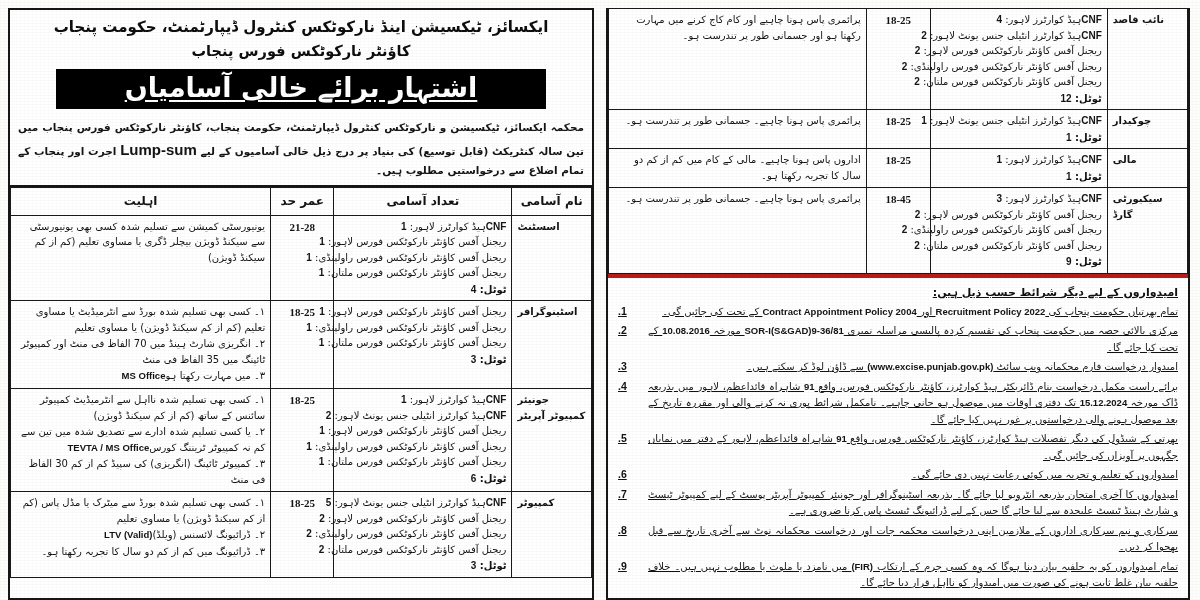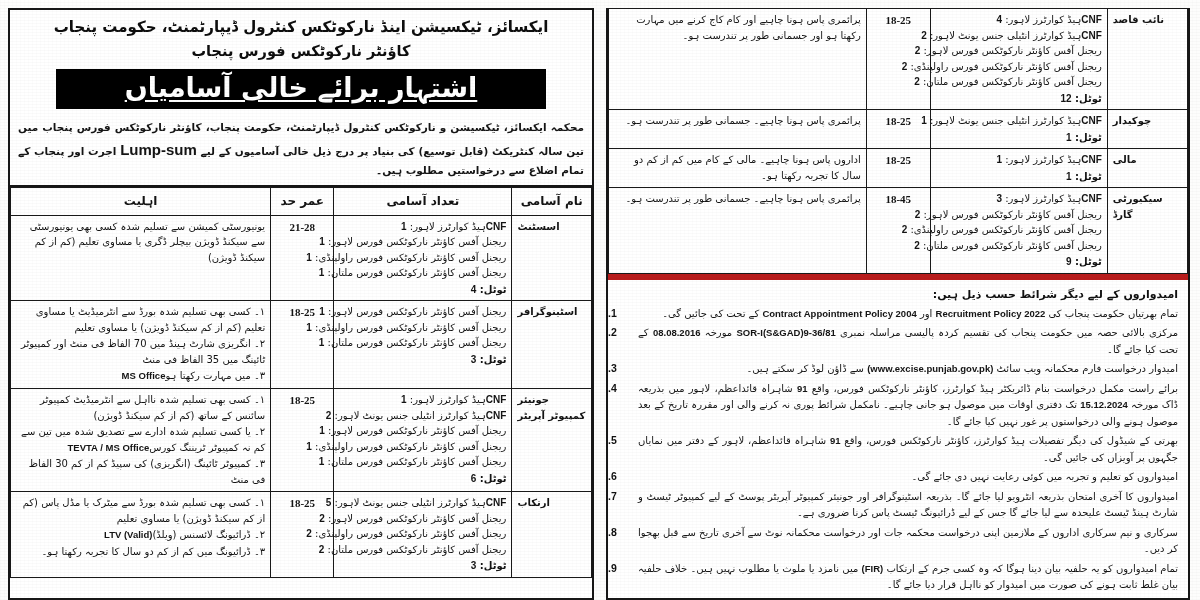--- a/index.html
+++ b/index.html
@@ -179,22 +179,23 @@
   .note-line .en {
     font-family: "Liberation Sans", sans-serif;
     font-weight: 700;
     direction: ltr;
     display: inline-block;
     font-size: 9.5px;
   }
   
   .notes-wrap {
     direction: rtl;
-    padding: 8px 10px 4px 0;
-    border-top: 6px solid #b91c1c;
+    padding: 8px 10px 4px 10px;
+    border-top: 4px solid #b91c1c;
+    text-decoration: underline;
   }
   .notes-title {
     text-align: right;
     font-size: 11px;
     font-weight: 700;
     margin-bottom: 5px;
     color: #101010;
   }
   .note-row {
     display: flex;
@@ -294,21 +295,21 @@
                 <div class="total-line"><span>ٹوٹل: </span><span class="num">6</span></div>
               </td>
               <td class="c-age"><span class="age-val">18-25</span></td>
               <td class="c-elig">
                 <span class="elig-item"><span>۱۔ </span><span>کسی بھی تسلیم شدہ نااہل سے انٹرمیڈیٹ کمپیوٹر سائنس کے ساتھ (کم از کم سیکنڈ ڈویژن)</span></span>
                 <span class="elig-item"><span>۲۔ </span><span>یا کسی تسلیم شدہ ادارے سے تصدیق شدہ میں تین سے کم نہ کمپیوٹر ٹریننگ کورس</span><span class="en"> TEVTA / MS Office </span></span>
                 <span class="elig-item"><span>۳۔ </span><span>کمپیوٹر ٹائپنگ (انگریزی) کی سپیڈ کم از کم 30 الفاظ فی منٹ</span></span>
               </td>
             </tr>
             <tr>
-              <td class="c-post">ارتکاب</td>
+              <td class="c-post">کمپیوٹر</td>
               <td class="c-count">
                 <div class="cnt-line"><span class="org">CNF </span><span>ہیڈ کوارٹرز انٹیلی جنس یونٹ لاہور: </span><span class="num">5</span></div>
                 <div class="cnt-line"><span>ریجنل آفس کاؤنٹر نارکوٹکس فورس لاہور: </span><span class="num">2</span></div>
                 <div class="cnt-line"><span>ریجنل آفس کاؤنٹر نارکوٹکس فورس راولپنڈی: </span><span class="num">2</span></div>
                 <div class="cnt-line"><span>ریجنل آفس کاؤنٹر نارکوٹکس فورس ملتان: </span><span class="num">2</span></div>
                 <div class="total-line"><span>ٹوٹل: </span><span class="num">3</span></div>
               </td>
               <td class="c-age"><span class="age-val">18-25</span></td>
               <td class="c-elig">
                 <span class="elig-item"><span>۱۔ </span><span>کسی بھی تسلیم شدہ بورڈ سے میٹرک یا مڈل پاس (کم از کم سیکنڈ ڈویژن) یا مساوی تعلیم</span></span>
@@ -382,21 +383,21 @@
       </table>
 
       <div class="notes-wrap">
         <div class="notes-title">امیدواروں کے لیے دیگر شرائط حسب ذیل ہیں:</div>
         <div id="notes-list">
             <div class="note-row">
               <div class="note-line"><span> تمام بھرتیاں حکومت پنجاب کی </span><span class="en"> Recruitment Policy 2022 </span><span> اور </span><span class="en"> Contract Appointment Policy 2004 </span><span> کے تحت کی جائیں گی۔ </span></div>
               <div class="note-num">1.</div>
             </div>
             <div class="note-row">
-              <div class="note-line"><span> مرکزی بالائی حصہ میں حکومت پنجاب کی تقسیم کردہ پالیسی مراسلہ نمبری </span><span class="en"> SOR-I(S&amp;GAD)9-36/81 </span><span> مورخہ </span><span class="en"> 08.08.2016 </span><span> کے تحت کیا جائے گا۔ </span></div>
+              <div class="note-line"><span> مرکزی بالائی حصہ میں حکومت پنجاب کی تقسیم کردہ پالیسی مراسلہ نمبری </span><span class="en"> SOR-I(S&amp;GAD)9-36/81 </span><span> مورخہ </span><span class="en"> 10.08.2016 </span><span> کے تحت کیا جائے گا۔ </span></div>
               <div class="note-num">2.</div>
             </div>
             <div class="note-row">
               <div class="note-line"><span> امیدوار درخواست فارم محکمانہ ویب سائٹ </span><span class="en"> (www.excise.punjab.gov.pk) </span><span> سے ڈاؤن لوڈ کر سکتے ہیں۔ </span></div>
               <div class="note-num">3.</div>
             </div>
             <div class="note-row">
               <div class="note-line"><span> برائے راست مکمل درخواست بنام ڈائریکٹر ہیڈ کوارٹرز، کاؤنٹر نارکوٹکس فورس، واقع </span><span class="en"> 91 </span><span> شاہراہ قائداعظم، لاہور میں بذریعہ ڈاک مورخہ </span><span class="en"> 15.12.2024 </span><span> تک دفتری اوقات میں موصول ہو جانی چاہیے۔ نامکمل شرائط پوری نہ کرنے والی اور مقررہ تاریخ کے بعد موصول ہونے والی درخواستوں پر غور نہیں کیا جائے گا۔ </span></div>
               <div class="note-num">4.</div>
             </div>

